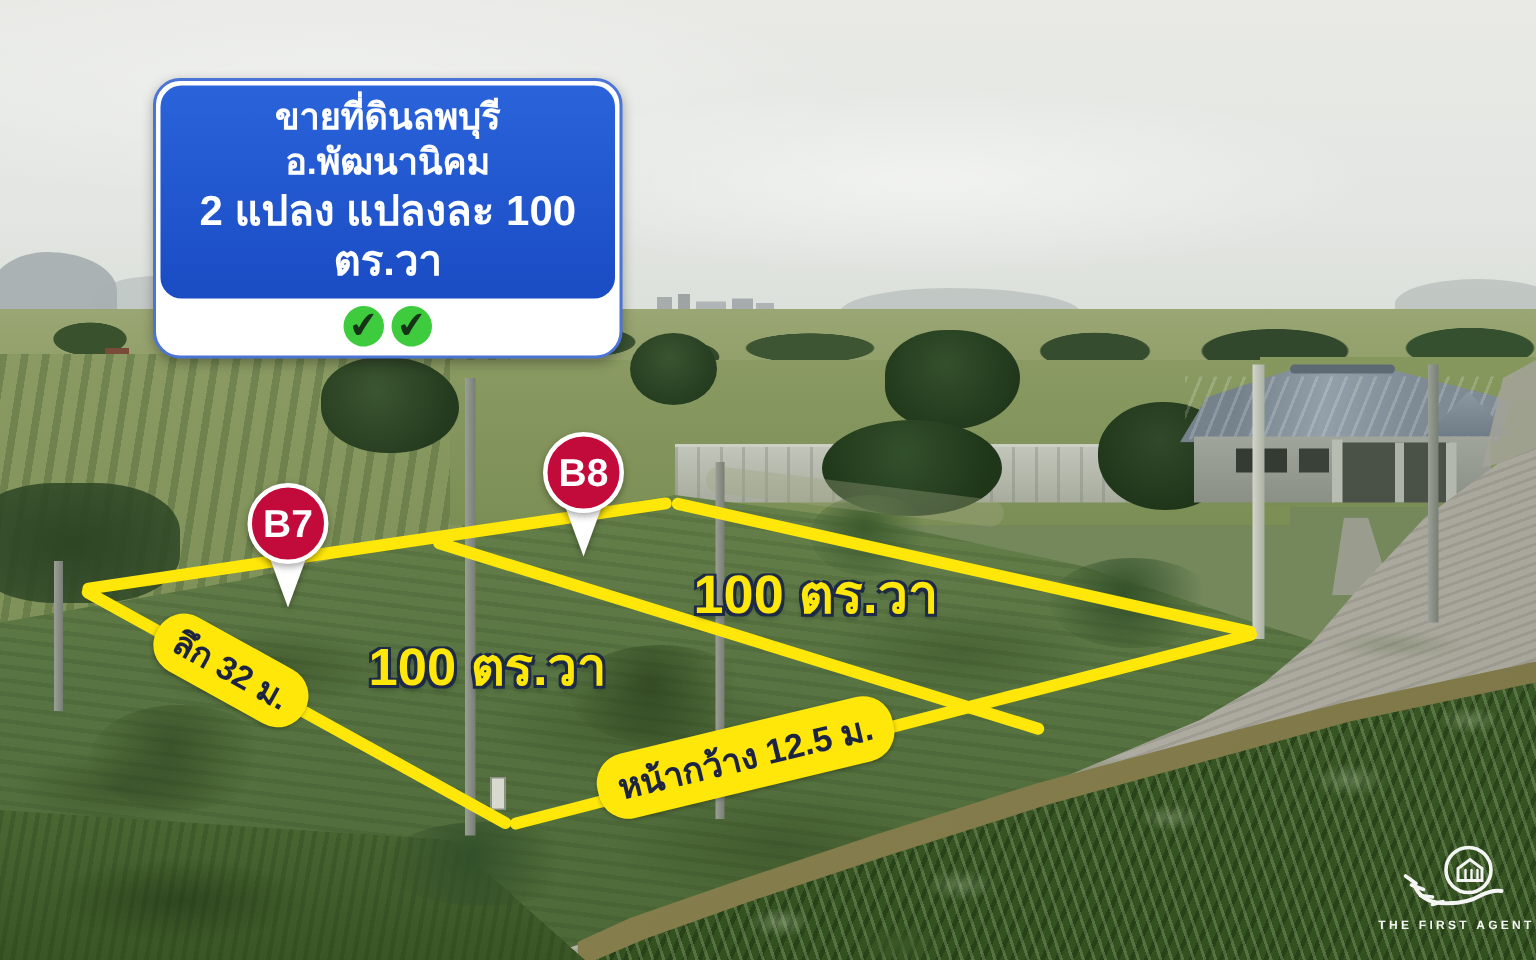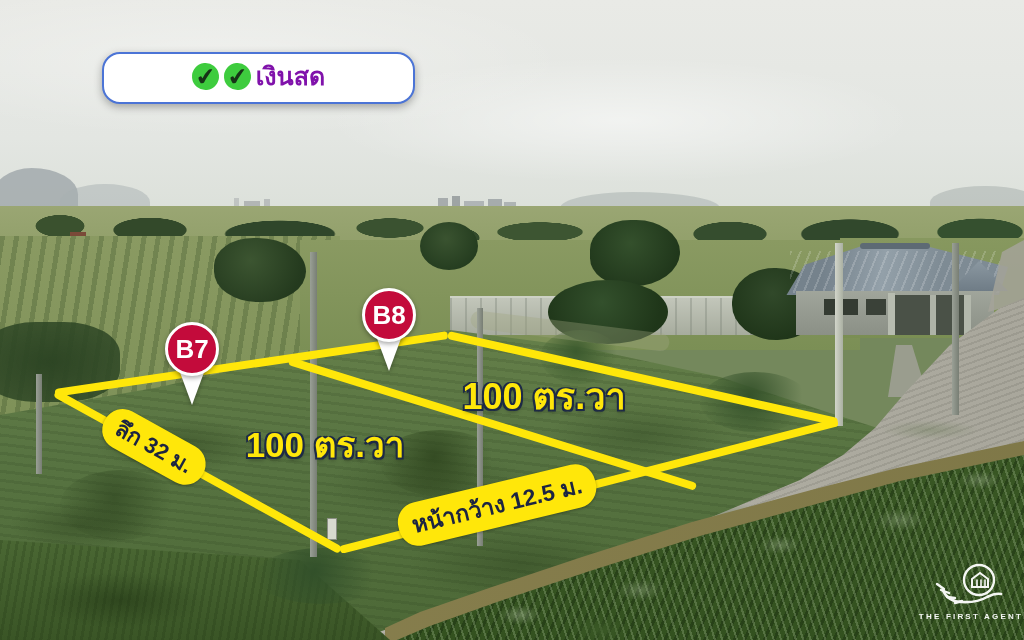--- a/index.html
+++ b/index.html
@@ -286,24 +286,27 @@
   <div class="pin" style="left:192px;top:349px;">
     <div class="tail"></div>
     <div class="ball">B7</div>
   </div>
   <div class="pin" style="left:389px;top:315px;">
     <div class="tail"></div>
     <div class="ball">B8</div>
   </div>
 
   <div class="abs banner">
+    <div class="banner-head">
+      <div class="banner-line1">ขายที่ดินลพบุรี  อ.พัฒนานิคม</div>
+      <div class="banner-line2">2 แปลง แปลงละ 100 ตร.วา</div>
+    </div>
     <div class="banner-strip">
       <span class="chk">✔</span>
       <span class="chk">✔</span>
-      <span>เงินสด</span>
     </div>
   </div>
 
   <div class="abs logo">
     <svg width="96" height="52" viewBox="0 0 96 52">
       <g fill="none" stroke="#ffffff" stroke-width="2.4" stroke-linecap="round">
         <circle cx="56" cy="20" r="15"></circle>
         <path d="M49,27 v-8 l8,-6 8,6 v8 z" stroke-width="2"></path>
         <path d="M54,20 v7 M58,20 v7 M62,20 v7" stroke-width="1.6"></path>
         <path d="M20,30 q4,11 18,12 q16,1 26,-5 q8,-4 14,-3" stroke-width="2.6"></path>

